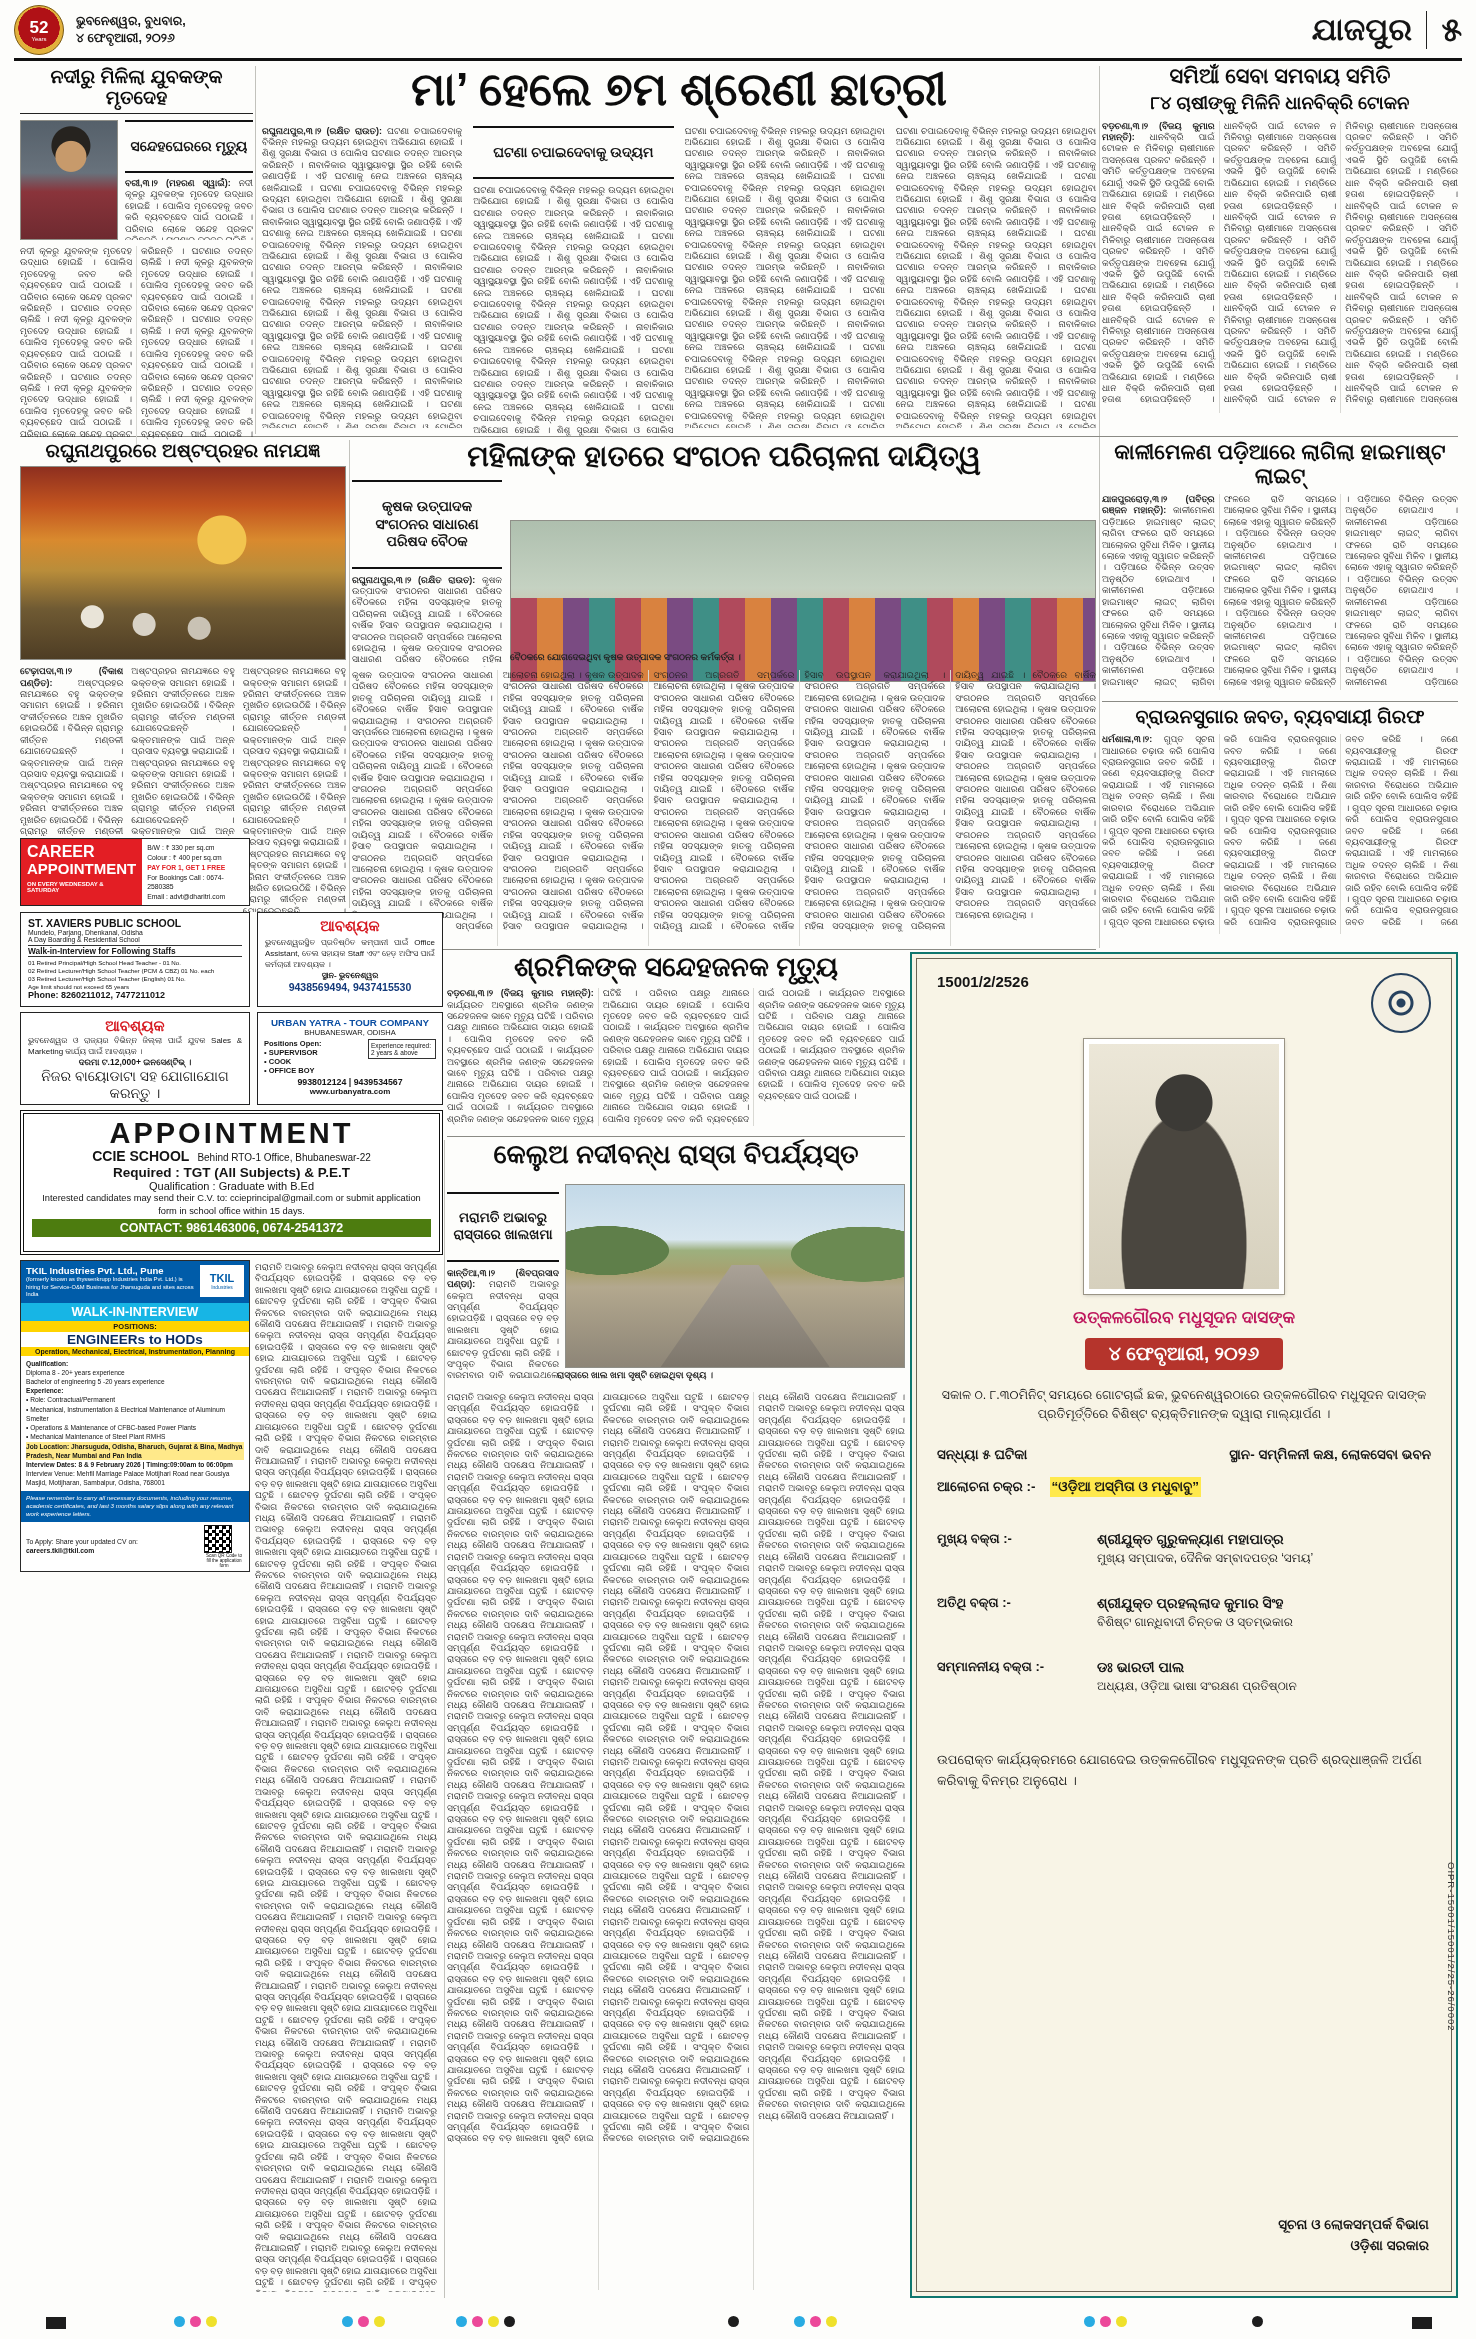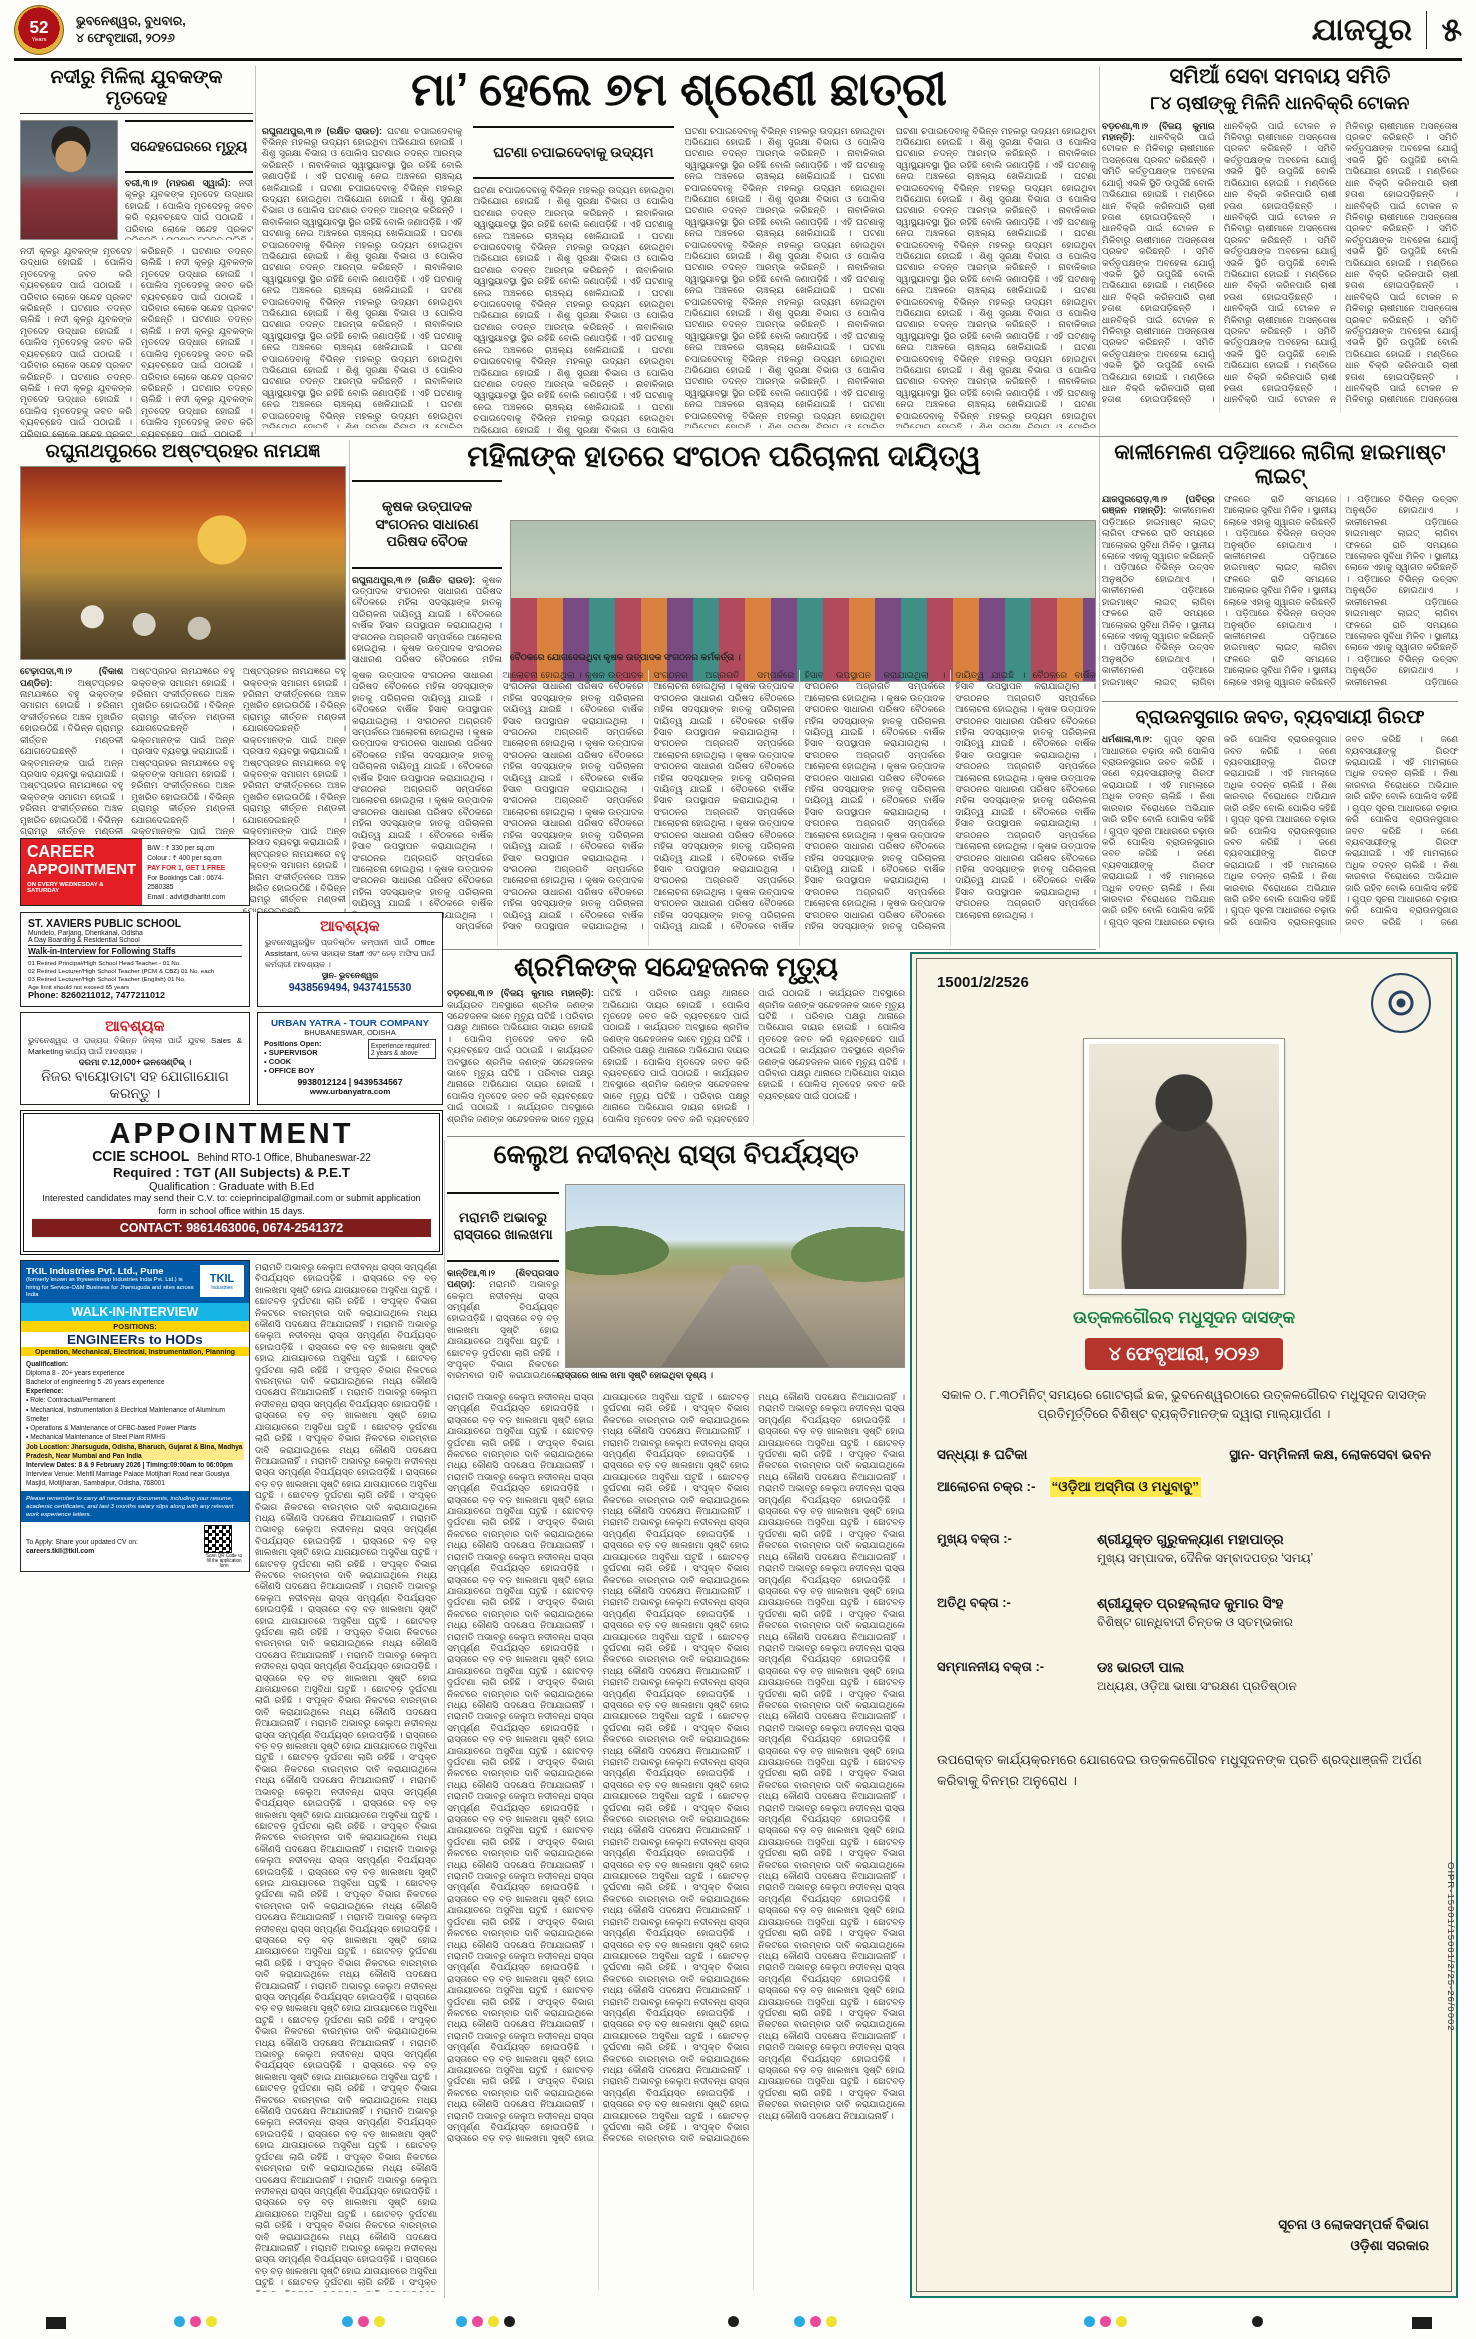--- a/index.html
+++ b/index.html
@@ -290,21 +290,21 @@
 
   <div class="abs" style="left:20px;top:1110px;width:423px;height:145px;border:4px double #111;background:#fff;box-sizing:border-box;padding:4px 8px;text-align:center;overflow:hidden;">
     <div style="font-size:29px;font-weight:800;letter-spacing:3px;line-height:1.05;">APPOINTMENT</div>
     <div style="display:flex;justify-content:center;gap:8px;align-items:baseline;">
       <span style="font-weight:800;font-size:14px;">CCIE SCHOOL</span>
       <span style="font-size:10px;">Behind RTO-1 Office, Bhubaneswar-22</span>
     </div>
     <div style="font-weight:800;font-size:13.5px;margin-top:1px;">Required : TGT (All Subjects) &amp; P.E.T</div>
     <div style="font-size:11px;">Qualification : Graduate with B.Ed</div>
     <div style="font-size:9.3px;line-height:1.3;">Interested candidates may send their C.V. to: ccieprincipal@gmail.com or submit application form in school office within 15 days.</div>
-    <div style="background:#7f1d1d;color:#fff;font-weight:800;font-size:12.5px;padding:2px;margin-top:2px;">CONTACT: 9861463006, 0674-2541372</div>
+    <div style="background:#4d7c0f;color:#fff;font-weight:800;font-size:12.5px;padding:2px;margin-top:2px;">CONTACT: 9861463006, 0674-2541372</div>
   </div>
 
   <div class="abs" style="left:20px;top:1260px;width:230px;height:312px;border:1px solid #2a2a2a;background:#fff;box-sizing:border-box;overflow:hidden;">
     <div style="background:#005ca9;color:#fff;display:flex;gap:5px;padding:4px 5px;">
       <div style="flex:1;min-width:0;">
         <div style="font-weight:800;font-size:9.5px;">TKIL Industries Pvt. Ltd., Pune</div>
         <div style="font-size:5.8px;line-height:1.3;">(formerly known as thyssenkrupp Industries India Pvt. Ltd.) is hiring for Service-O&amp;M Business for Jharsuguda and sites across India</div>
       </div>
       <div style="background:#fff;color:#005ca9;width:44px;height:32px;flex:none;display:flex;flex-direction:column;align-items:center;justify-content:center;">
         <div style="font-weight:800;font-size:11px;line-height:1;">TKIL</div>
@@ -343,21 +343,21 @@
   </div>
 
   <div class="abs govt" style="left:910px;top:952px;width:548px;height:1346px;">
     <div class="govt-inner">
       <div style="display:flex;align-items:flex-start;">
         <div style="font-weight:800;font-size:15px;">15001/2/2526</div>
         <div style="flex:1;"></div>
         <div class="emblem"></div>
       </div>
       <div class="ph-portrait" style="margin-top:6px;"></div>
-      <div style="text-align:center;color:#15803d;font-weight:800;font-size:17px;margin-top:14px;">ଉତ୍କଳଗୌରବ ମଧୁସୂଦନ ଦାସଙ୍କ</div>
+      <div style="text-align:center;color:#be185d;font-weight:800;font-size:17px;margin-top:14px;">ଉତ୍କଳଗୌରବ ମଧୁସୂଦନ ଦାସଙ୍କ</div>
       <div style="text-align:center;margin-top:10px;">
         <span style="display:inline-block;background:#b5342c;color:#fff;font-weight:800;font-size:19px;padding:5px 24px;border-radius:4px;">୪ ଫେବୃଆରୀ, ୨୦୨୬</span>
       </div>
       <div style="font-size:12.5px;line-height:1.55;text-align:center;margin-top:16px;">ସକାଳ ଠ. ୮.୩୦ମିନିଟ୍ ସମୟରେ ଗୋଟଚାଇଁ ଛକ, ଭୁବନେଶ୍ୱରଠାରେ ଉତ୍କଳଗୌରବ ମଧୁସୂଦନ ଦାସଙ୍କ ପ୍ରତିମୂର୍ତ୍ତିରେ ବିଶିଷ୍ଟ ବ୍ୟକ୍ତିମାନଙ୍କ ଦ୍ୱାରା ମାଲ୍ୟାର୍ପଣ ।</div>
       <div style="display:flex;gap:14px;margin-top:22px;font-size:13.5px;">
         <div style="font-weight:800;">ସନ୍ଧ୍ୟା ୫ ଘଟିକା</div>
         <div style="flex:1;font-weight:800;text-align:right;">ସ୍ଥାନ- ସମ୍ମିଳନୀ କକ୍ଷ, ଲୋକସେବା ଭବନ</div>
       </div>
       <div style="display:flex;gap:14px;margin-top:14px;font-size:13.5px;align-items:baseline;">
         <div style="font-weight:800;">ଆଲୋଚନା ଚକ୍ର :-</div>

